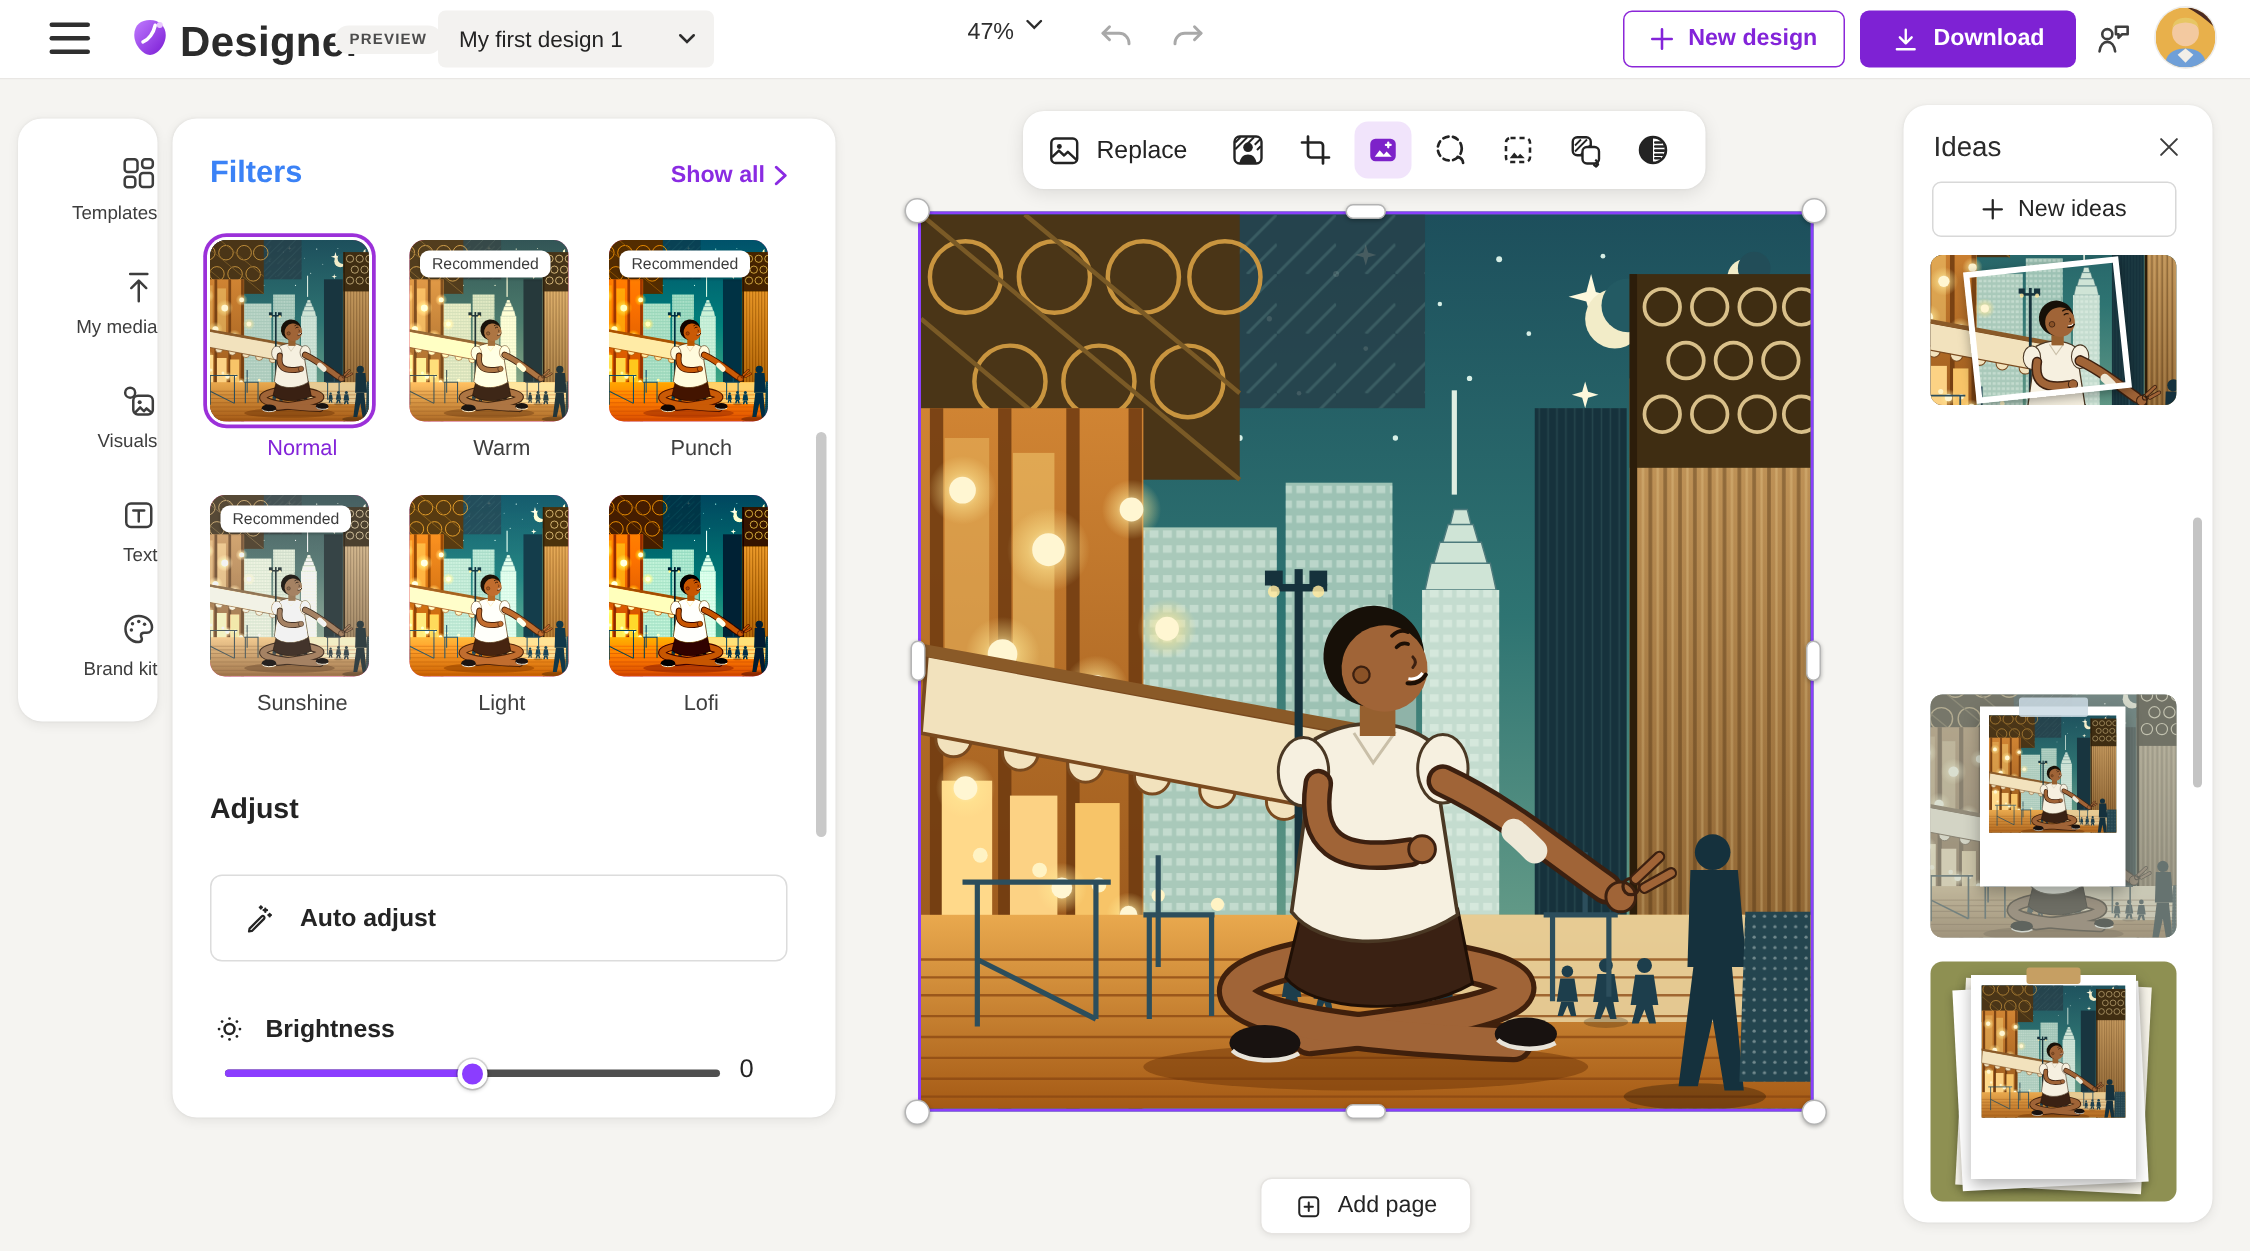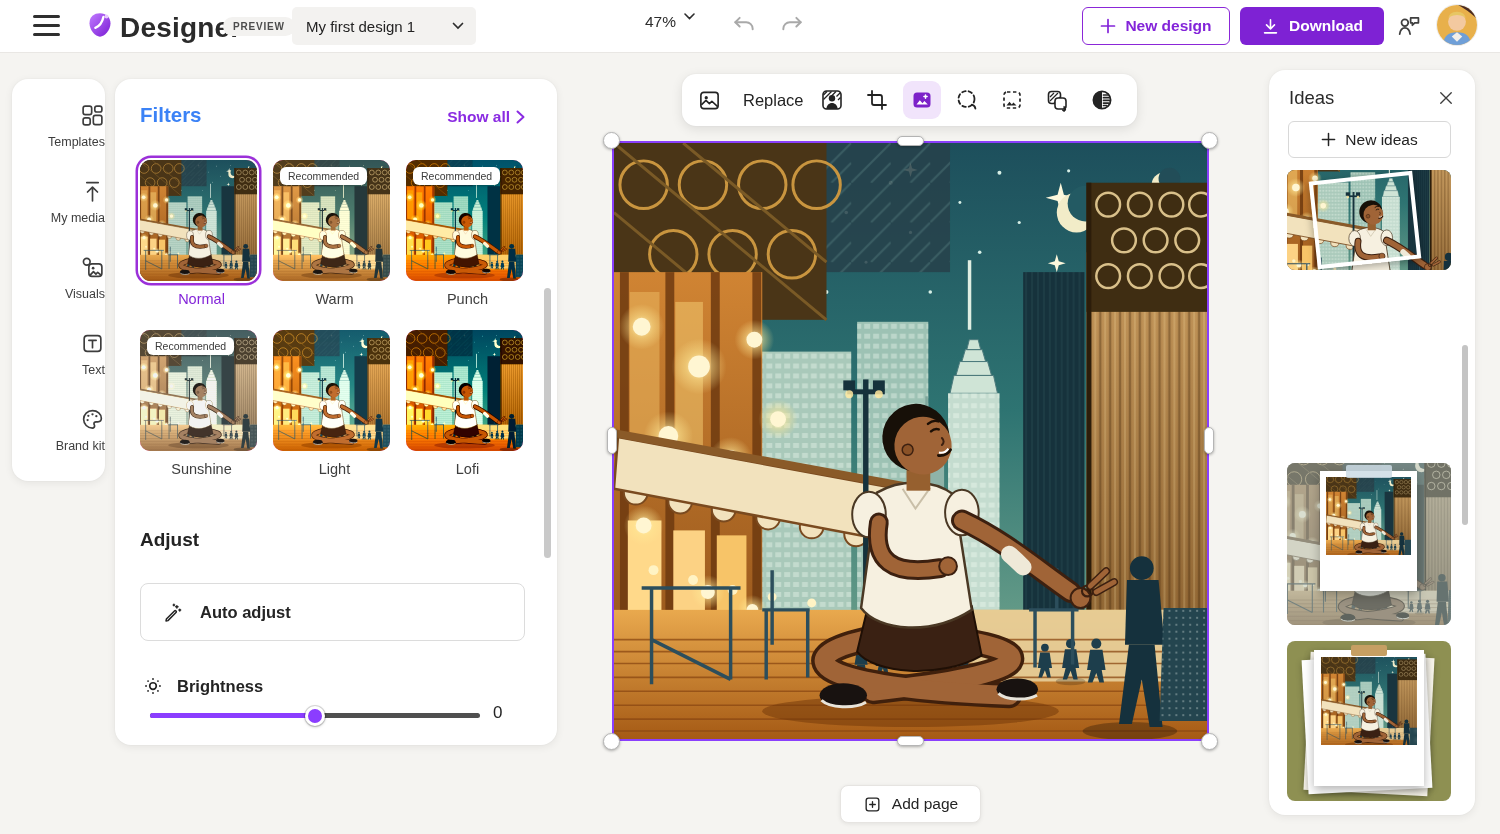--- a/index.html
+++ b/index.html
@@ -34,21 +34,21 @@
 
   
   .rail{left:12px;top:79px;width:93px;height:402px;display:flex;flex-direction:column;align-items:center;padding-top:14px;box-sizing:border-box}
   .rail-item{width:100%;height:76px;display:flex;flex-direction:column;align-items:flex-end;justify-content:flex-start;padding-top:10px;box-sizing:border-box;cursor:pointer;color:#3d3d3d}
   .rail-item .lbl{font-size:12.5px;margin-top:7px;color:#3d3d3d}
 
   
   .filters-panel{left:115px;top:79px;width:442px;height:666px}
   .fp-title{position:absolute;left:25px;top:24px;font-size:20.5px;font-weight:bold;color:#3b82f6}
   .show-all{position:absolute;right:32px;top:29px;display:flex;align-items:center;gap:6px;color:#8a2be2;font-size:15.5px;font-weight:600;cursor:pointer}
-  .thumb{position:absolute;width:117px;height:121px;border-radius:10px;overflow:hidden;cursor:pointer;background:#ec4899}
+  .thumb{position:absolute;width:106px;height:121px;border-radius:10px;overflow:hidden;cursor:pointer;background:#ec4899}
   .thumb svg{position:absolute;left:0;top:0;width:100%;height:100%}
   .thumb.selected{box-shadow:0 0 0 2px #fff,0 0 0 4.5px #9b30d9;border-radius:11px}
   .thumb .rec-badge{position:absolute;left:7px;top:7px;background:#fff;border-radius:6px;padding:3px 8px;font-size:10.5px;color:#3b3b3b;box-shadow:0 1px 2px rgba(0,0,0,.25);z-index:3}
   .thumb-label{position:absolute;width:123px;text-align:center;font-size:14.5px;color:#3f3f3f}
   .thumb-label.selected{color:#8324d9}
   .c1{left:25px}.c2{left:158px}.c3{left:291px}
   .r1{top:81px}.r2{top:251px}
   .lr1{top:212px}.lr2{top:382px}
   .f-warm svg{filter:sepia(.4) saturate(1.25) brightness(1.05)}
   .f-punch svg{filter:saturate(1.7) contrast(1.1)}
@@ -60,21 +60,21 @@
   .bright-row{position:absolute;left:27px;top:596px;display:flex;align-items:center;gap:13px}
   .bright-row .lbl{font-size:16.5px;font-weight:600;color:#242424}
   .slider{position:absolute;left:35px;top:634px;width:330px;height:5px;border-radius:3px;background:#4f4f4f;cursor:pointer}
   .slider .fill{position:absolute;left:0;top:0;height:5px;width:165px;border-radius:3px;background:#8b3dff}
   .slider .thumb-dot{position:absolute;left:155px;top:-7.5px;width:20px;height:20px;border-radius:50%;background:#8b3dff;border:3.5px solid #fff;box-sizing:border-box;box-shadow:0 0 0 1px rgba(0,0,0,.14),0 1px 3px rgba(0,0,0,.25)}
   .slider-value{position:absolute;left:378px;top:624px;font-size:17px;color:#242424}
   .fp-scrollbar{position:absolute;left:429px;top:209px;width:7px;height:270px;background:#c9c9c9;border-radius:4px;cursor:pointer}
 
   
   .toolbar{position:absolute;left:682px;top:74px;width:455px;height:52px;background:#fff;border-radius:14px;box-shadow:0 3px 12px rgba(0,0,0,.1),0 0 2px rgba(0,0,0,.06);display:flex;align-items:center;padding:0 16px;box-sizing:border-box;z-index:40}
-  .tb-replace{display:flex;align-items:center;gap:22px;font-size:16.5px;color:#232323;cursor:pointer}
+  .tb-replace{display:flex;align-items:center;gap:10px;font-size:16.5px;color:#232323;cursor:pointer}
   .tb-icons{display:flex;align-items:center;gap:7px;margin-left:auto}
   .tb-btn{width:38px;height:38px;display:flex;align-items:center;justify-content:center;border-radius:9px;cursor:pointer;color:#232323}
   .tb-btn.active{background:#f1e4fb}
 
   
   .canvas-wrap{position:absolute;left:612px;top:141px;width:597px;height:600px;z-index:10}
   .canvas{position:absolute;inset:0;border:2px solid #8a3ffc;box-sizing:border-box;background:#2e6f73;cursor:pointer}
   .canvas svg{width:593px;height:596px}
   .handle{position:absolute;background:#fff;border:1px solid #b5b5b5;box-shadow:0 1px 3px rgba(0,0,0,.3);box-sizing:border-box;z-index:12;cursor:pointer}
   .h-corner{width:17px;height:17px;border-radius:50%}

